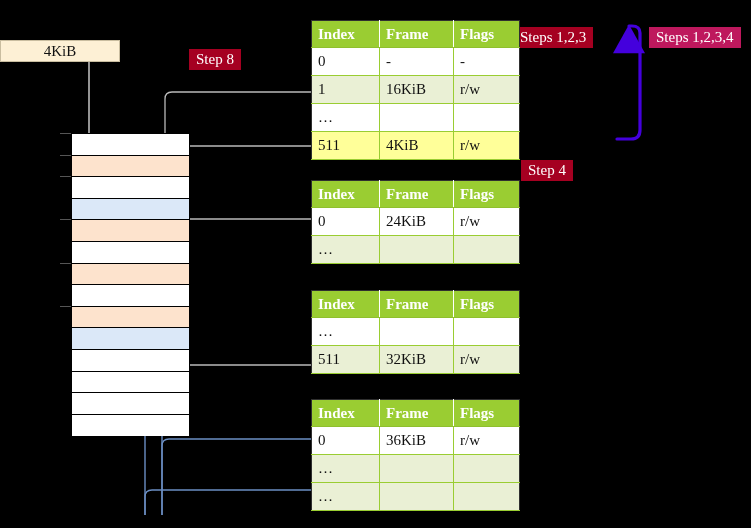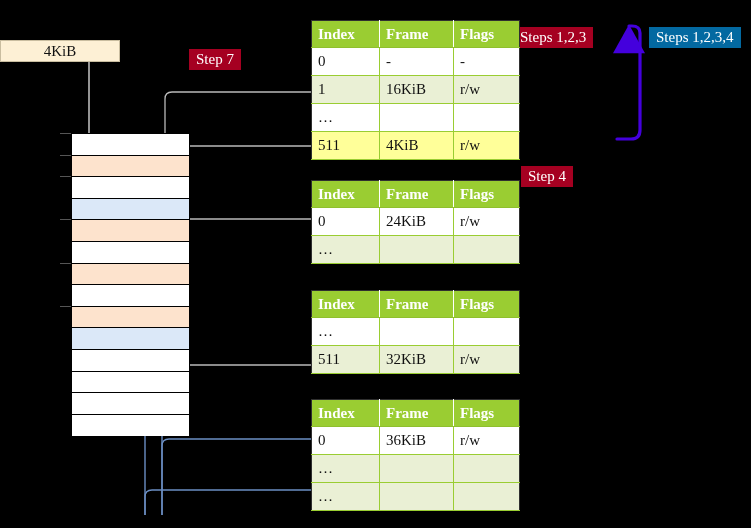--- a/index.html
+++ b/index.html
@@ -21,21 +21,21 @@
     position: absolute;
     font-family: "Liberation Serif", "DejaVu Serif", serif;
     font-size: 15px;
     color: #ffffff;
     padding: 2px 7px 3px 7px;
     white-space: nowrap;
     line-height: 16px;
     margin-top: 8px;
   }
   .badge-red    { background: #a50021; }
-  .badge-purple { background: #0369a1; }
+  .badge-purple { background: #be185d; }
 
   
   .memlabel {
     position: absolute;
     background: #fdf0d5;
     border: 1px solid #c9bda0;
     box-sizing: border-box;
     display: flex;
     align-items: center;
     justify-content: center;
@@ -194,24 +194,24 @@
   <div id="memticks">
       <div class="memtick" style="position: absolute; top: 133px;"></div>
       <div class="memtick" style="position: absolute; top: 154.6px;"></div>
       <div class="memtick" style="position: absolute; top: 176.2px;"></div>
       <div class="memtick" style="position: absolute; top: 219.4px;"></div>
       <div class="memtick" style="position: absolute; top: 262.6px;"></div>
       <div class="memtick" style="position: absolute; top: 305.8px;"></div>
     </div>
 
   <div id="badges">
-      <div class="badge badge-red" style="left: 189px; top: 41px;">Step 7</div>
+      <div class="badge badge-red" style="left: 189px; top: 41px;">Step 8</div>
       <div class="badge badge-red" style="left: 513px; top: 19px;">Steps 1,2,3</div>
       <div class="badge badge-purple" style="left: 649px; top: 19px;">Steps 1,2,3,4</div>
-      <div class="badge badge-red" style="left: 521px; top: 158px; text-align: center;">Step 4</div>
+      <div class="badge badge-red" style="left: 521px; top: 152px; text-align: center;">Step 4</div>
     </div>
 
   <div id="tables">
       <table class="ptable" style="left: 311px; top: 20px; width: 169px;">
         <thead>
           <tr>
             <th class="col-index">Index</th>
             <th class="col-frame">Frame</th>
             <th class="col-flags">Flags</th>
           </tr>

